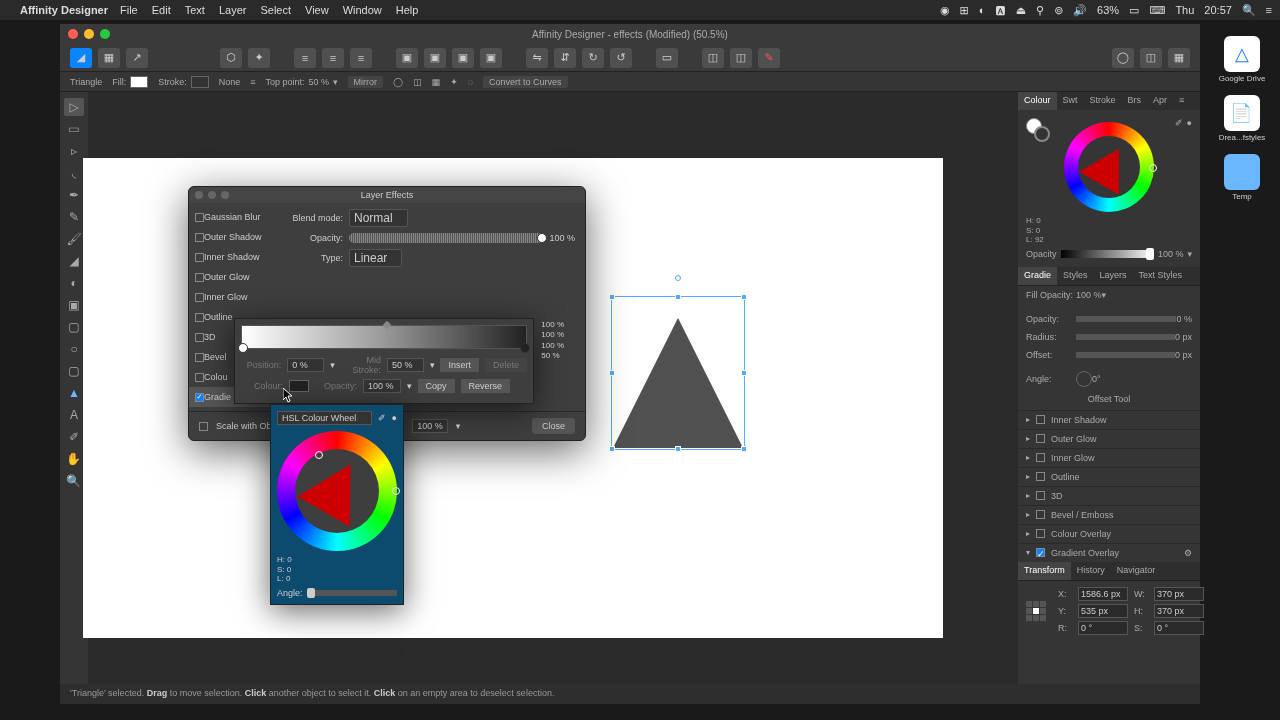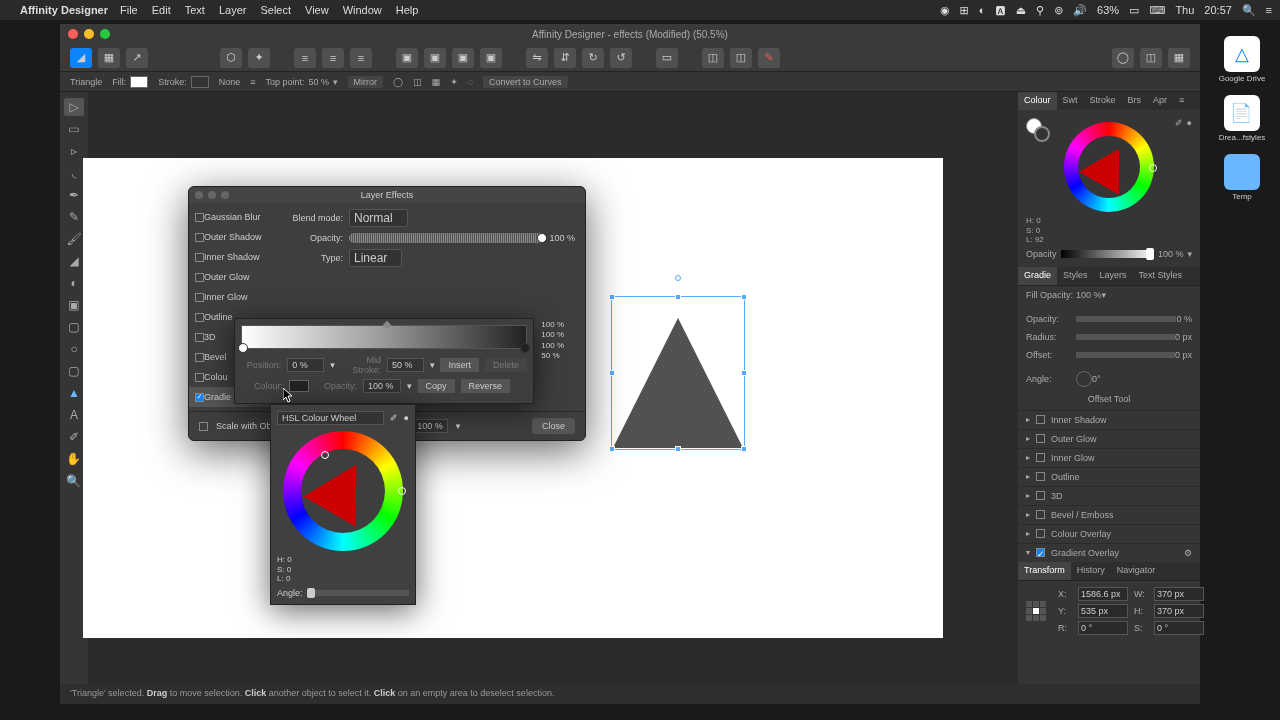--- a/index.html
+++ b/index.html
@@ -115,21 +115,21 @@
 .grad-mid { position: absolute; width: 6px; height: 6px; background: #888; top: -4px; left: 50%; transform: rotate(45deg); }
 .grad-pct { position: absolute; right: -38px; font-size: 8px; line-height: 1.3; top: -6px; }
 .grad-row { display: flex; align-items: center; gap: 6px; margin-bottom: 4px; }
 .grad-row .glbl { width: 42px; text-align: right; color: #777; }
 .grad-row .gval { background: #333; border: 1px solid #555; padding: 1px 4px; width: 38px; }
 .grad-row .gbtn { background: #555; padding: 2px 8px; border-radius: 0; }
 .grad-row .gbtn.dis { color: #777; background: #444; }
 .colour-chip { width: 20px; height: 12px; background: #222; border: 1px solid #666; }
 
 
-.colour-popup { position: absolute; left: 270px; top: 404px; width: 146px; background: #404040; border: 1px solid #222; box-shadow: 0 6px 30px rgba(0,0,0,0.6); padding: 6px; font-size: 9px; }
+.colour-popup { position: absolute; left: 270px; top: 404px; width: 134px; background: #0c4a6e; border: 1px solid #222; box-shadow: 0 6px 30px rgba(0,0,0,0.6); padding: 6px; font-size: 9px; }
 .cp-header { display: flex; align-items: center; gap: 6px; margin-bottom: 6px; }
 .cp-header .sel { flex: 1; }
 .cp-wheel { width: 120px; height: 120px; border-radius: 50%; background: conic-gradient(red,yellow,lime,cyan,blue,magenta,red); position: relative; margin: 0 auto; }
 .cp-wheel::after { content:''; position: absolute; left: 18px; top: 18px; width: 84px; height: 84px; border-radius: 50%; background: #3e3e3e; }
 .cp-tri { position: absolute; left: 30px; top: 30px; width: 0; height: 0; border-left: 30px solid transparent; border-right: 30px solid transparent; border-bottom: 54px solid #c00; z-index: 2; transform: rotate(30deg); }
 .cp-handle1 { position: absolute; width: 8px; height: 8px; border: 1px solid #fff; border-radius: 50%; left: 38px; top: 20px; z-index: 3; }
 .cp-handle2 { position: absolute; width: 8px; height: 8px; border: 1px solid #fff; border-radius: 50%; right: -3px; top: 56px; z-index: 3; }
 .cp-readout { font-size: 8px; line-height: 1.2; margin-top: 4px; }
 .cp-noise { display: flex; align-items: center; gap: 4px; margin-top: 4px; }
 .cp-noise .ntrack { flex: 1; height: 6px; background: #555; position: relative; }

